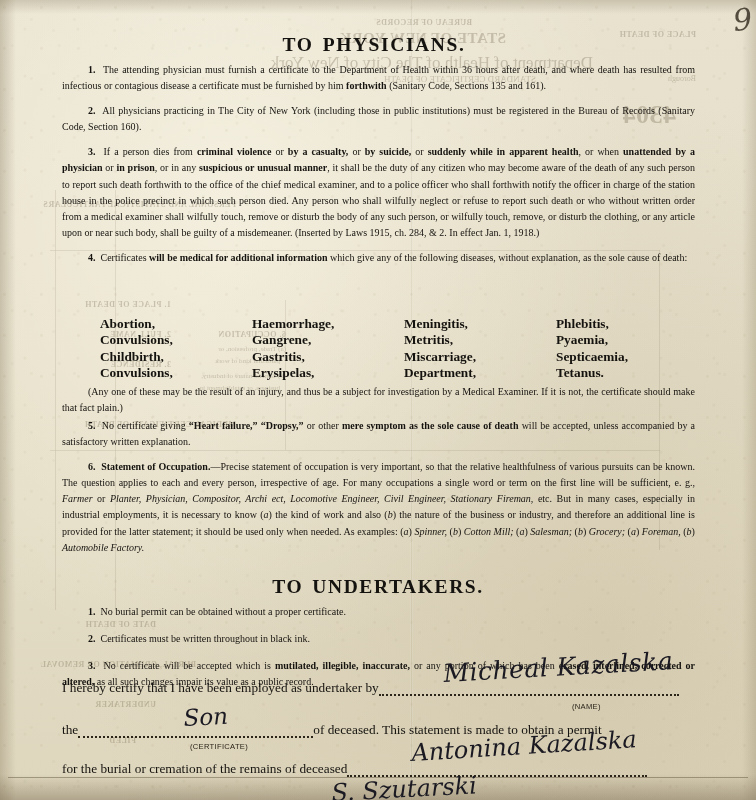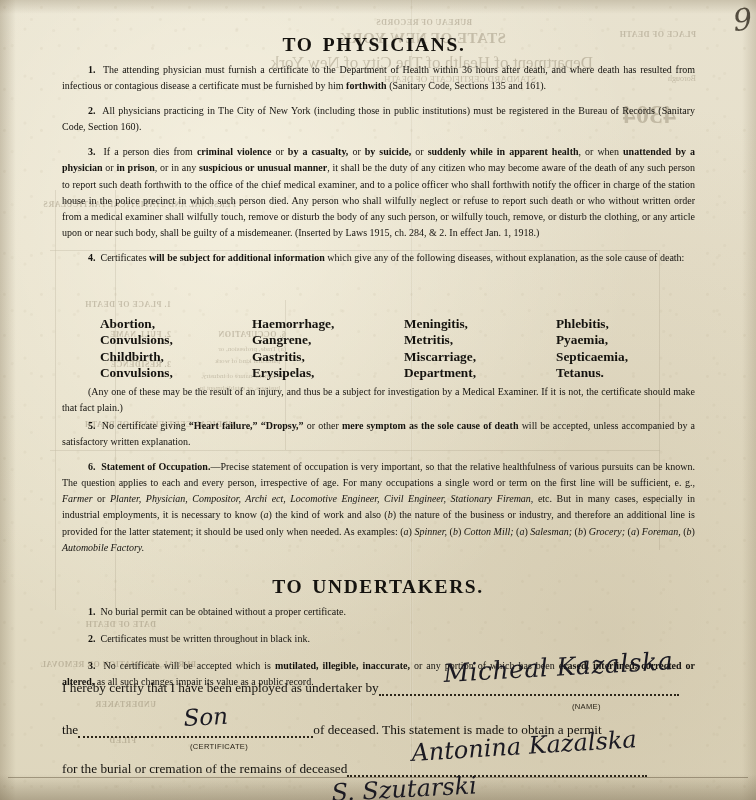--- a/index.html
+++ b/index.html
@@ -158,21 +158,21 @@
       <div class="h1">
         <span>TO<span class="sp"></span>PHYSICIANS.</span>
       </div>
     </div>
 
     <div style="position:absolute;left:62px;top:62px;width:633px;">
       <div id="phys-items">
           <p class="par ind"><b>1.</b>&nbsp;&nbsp;<span>The attending physician must furnish a certificate to the Department of Health within 36 hours after death, and where death has resulted from infectious or contagious disease a certificate must be furnished by him </span><b>forthwith</b><span> (Sanitary Code, Sections 135 and 161).</span></p>
           <p class="par ind" style="margin-top: 9px;"><b>2.</b>&nbsp;&nbsp;<span>All physicians practicing in The City of New York (including those in public institutions) must be registered in the Bureau of Records (Sanitary Code, Section 160).</span></p>
           <p class="par ind" style="margin-top: 9px;"><b>3.</b>&nbsp;&nbsp;<span>If a person dies from </span><b>criminal violence</b><span> or </span><b>by a casualty,</b><span> or </span><b>by suicide,</b><span> or </span><b>suddenly while in apparent health</b><span>, or when </span><b>unattended by a physician</b><span> or </span><b>in prison</b><span>, or in any </span><b>suspicious or unusual manner</b><span>, it shall be the duty of any citizen who may become aware of the death of any such person to report such death forthwith to the office of the chief medical examiner, and to a police officer who shall forthwith notify the officer in charge of the station house in the police precinct in which such person died.  Any person who shall wilfully neglect or refuse to report such death or who without written order from a medical examiner shall wilfully touch, remove or disturb the body of any such person, or wilfully touch, remove, or disturb the clothing, or any article upon or near such body, shall be guilty of a misdemeaner.  (Inserted by Laws 1915, ch. 284, &amp; 2.   In effect Jan. 1, 1918.)</span></p>
-          <p class="par ind" style="margin-top: 9px;"><b>4.</b>&nbsp;&nbsp;<span>Certificates </span><b>will be subject for additional information</b><span> which give any of the following diseases, without explanation, as the sole cause of death:</span></p>
+          <p class="par ind" style="margin-top: 9px;"><b>4.</b>&nbsp;&nbsp;<span>Certificates </span><b>will be medical for additional information</b><span> which give any of the following diseases, without explanation, as the sole cause of death:</span></p>
         </div>
     </div>
 
     <div style="position:absolute;left:100px;top:316px;width:640px;">
       <div id="diseases">
           <div class="col">
             <div>Abortion,</div>
             <div>Convulsions,</div>
             <div>Childbirth,</div>
             <div>Convulsions,</div>

